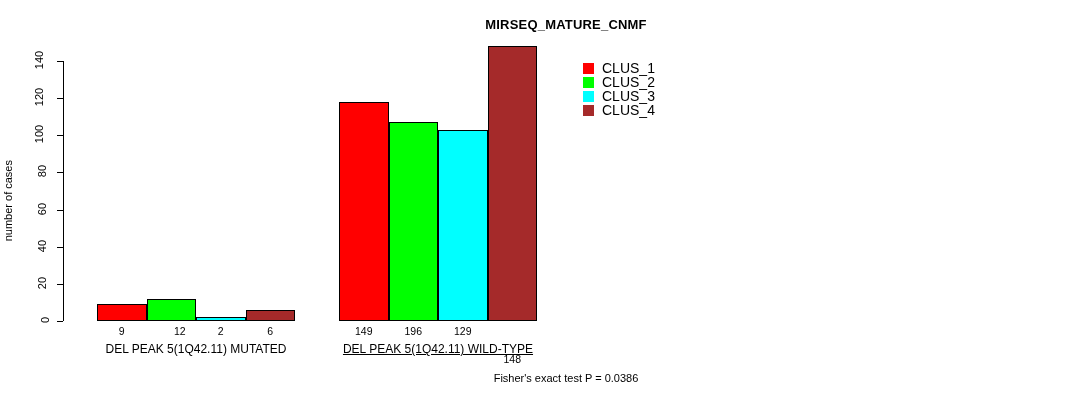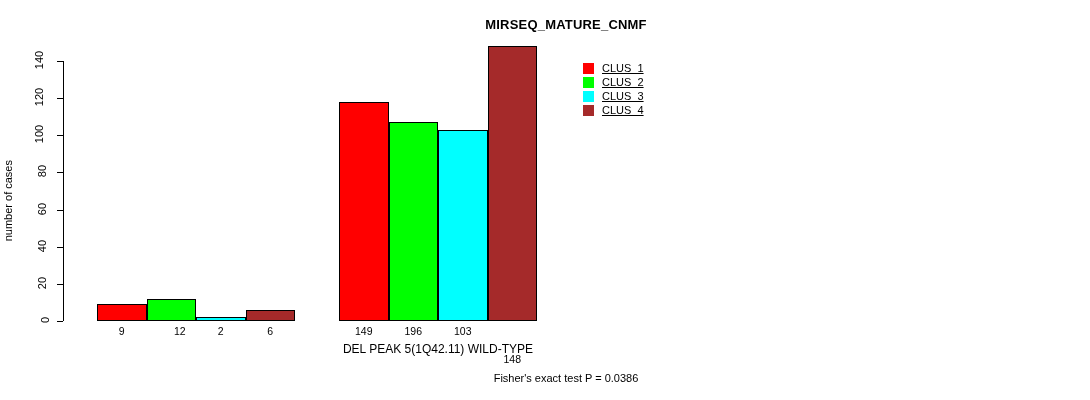--- a/index.html
+++ b/index.html
@@ -125,23 +125,22 @@
     position: absolute;
     left: 0;
     top: 2px;
     width: 11px;
     height: 11px;
   }
   .legend-text {
     position: absolute;
     left: 19px;
     top: 0;
-    font-size: 11px;
+    font-size: 14px;
     line-height: 14px;
-    text-decoration: underline;
   }
 </style>
 </head>
 <body>
 
 <div id="chart-root">
 
   <div id="chart-title">MIRSEQ_MATURE_CNMF</div>
 
   <div id="y-axis-label">number of cases</div>
@@ -168,29 +167,30 @@
 
   <div id="plot-area">
       <div class="bar" style="left: 97px; width: 49.5px; top: 304.286px; height: 16.7143px; background: rgb(255, 0, 0);"></div>
       <div class="bar-value" style="left: 97px; width: 49.5px;">9</div>
       <div class="bar" style="left: 146.5px; width: 49.5px; top: 298.714px; height: 22.2857px; background: rgb(0, 255, 0);"></div>
       <div class="bar-value" style="left: 155px; width: 49.5px;">12</div>
       <div class="bar" style="left: 196px; width: 49.5px; top: 317.286px; height: 3.71429px; background: rgb(0, 255, 255);"></div>
       <div class="bar-value" style="left: 196px; width: 49.5px;">2</div>
       <div class="bar" style="left: 245.5px; width: 49.5px; top: 309.857px; height: 11.1429px; background: rgb(165, 42, 42);"></div>
       <div class="bar-value" style="left: 245.5px; width: 49.5px;">6</div>
+      <div class="group-label" style="left: 97px; width: 198px;">DEL PEAK  5(1Q42.11) MUTATED</div>
       <div class="bar" style="left: 339px; width: 49.5px; top: 101.857px; height: 219.143px; background: rgb(255, 0, 0);"></div>
       <div class="bar-value" style="left: 339px; width: 49.5px;">149</div>
       <div class="bar" style="left: 388.5px; width: 49.5px; top: 122.286px; height: 198.714px; background: rgb(0, 255, 0);"></div>
       <div class="bar-value" style="left: 388.5px; width: 49.5px;">196</div>
       <div class="bar" style="left: 438px; width: 49.5px; top: 129.714px; height: 191.286px; background: rgb(0, 255, 255);"></div>
-      <div class="bar-value" style="left: 438px; width: 49.5px;">103</div>
+      <div class="bar-value" style="left: 438px; width: 49.5px;">129</div>
       <div class="bar" style="left: 487.5px; width: 49.5px; top: 46.1429px; height: 274.857px; background: rgb(165, 42, 42);"></div>
       <div class="bar-value" style="left: 487.5px; width: 49.5px; margin-top: 28px;">148</div>
-      <div class="group-label" style="left: 339px; width: 198px;">DEL PEAK  5(1Q42.11) WILD-TYPE</div>
+      <div class="group-label" style="left: 339px; width: 198px; text-decoration: underline;">DEL PEAK  5(1Q42.11) WILD-TYPE</div>
     </div>
 
   <div id="footer-note">Fisher's exact test P = 0.0386</div>
 
   <div id="legend">
       <div class="legend-row">
         <span class="legend-swatch" style="background: rgb(255, 0, 0);"></span>
         <span class="legend-text">CLUS_1</span>
       </div>
       <div class="legend-row">

